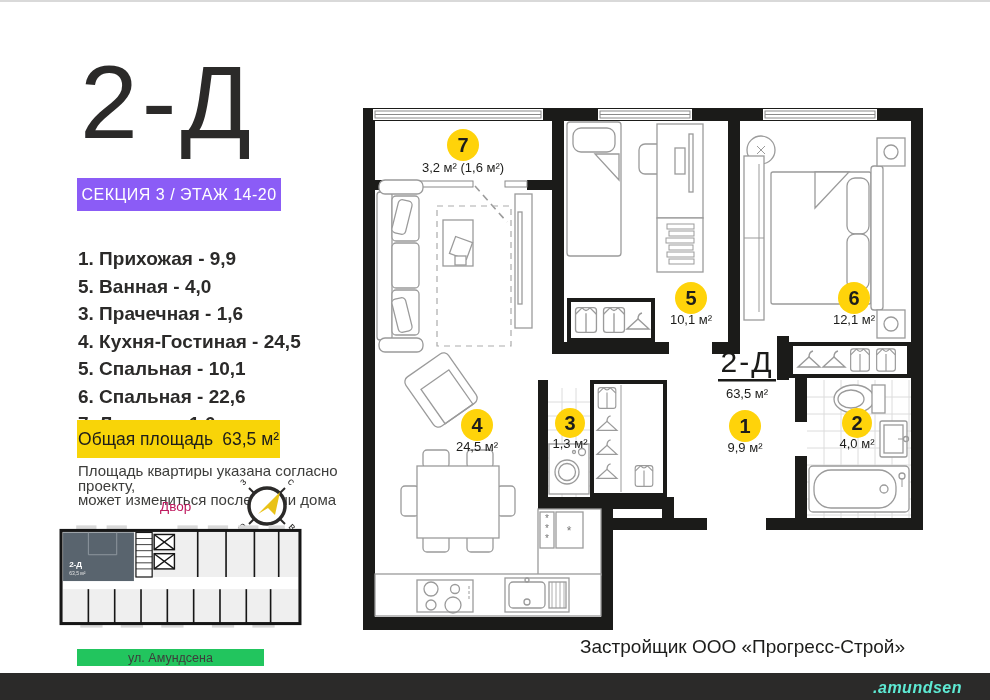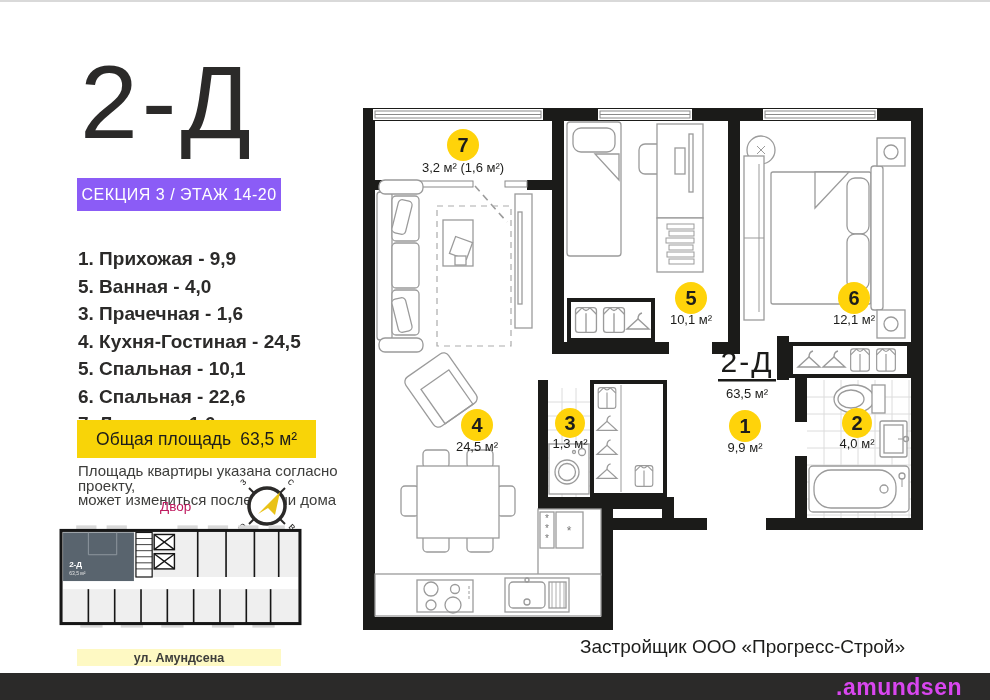--- a/index.html
+++ b/index.html
@@ -3,34 +3,34 @@
 <meta charset="utf-8">
 <style>
   html,body{margin:0;padding:0;background:#fff;}
   .page{position:relative;width:990px;height:700px;background:#fff;overflow:hidden;
         border-top:2px solid #d9d9d9;font-family:"Liberation Sans",sans-serif;color:#2b2a29;}
   .unit-title{position:absolute;left:80px;top:46px;font-size:104px;line-height:1.05;
         font-weight:400;letter-spacing:4px;color:#2b2a29;}
   .section-band{position:absolute;left:77px;top:176px;width:204px;height:33px;background:#8b5cf6;
         color:#fff;font-size:16px;letter-spacing:.5px;display:flex;align-items:center;justify-content:center;}
   .room-list{position:absolute;left:78px;top:243px;font-size:19px;line-height:27.5px;color:#2b2a29;font-weight:bold;}
-  .total-box{position:absolute;left:77px;top:418px;width:239px;height:38px;background:#F8D408;
+  .total-box{position:absolute;left:77px;top:418px;width:203px;height:38px;background:#F8D408;
         display:flex;align-items:center;justify-content:center;gap:9px;font-size:17.5px;color:#1d1d1b;}
   .disclaimer{position:absolute;left:78px;top:462px;width:260px;font-size:15px;font-weight:400;
         color:#3d3d3b;line-height:14.5px;}
   .yard{position:absolute;left:160px;top:497px;font-size:13.5px;font-weight:500;color:#be185d;}
   .compass{position:absolute;left:230px;top:466px;}
   .miniplan{position:absolute;left:58px;top:522px;}
-  .street-band{position:absolute;left:77px;top:647px;width:204px;height:17px;background:#fef9c3;
-        font-size:12.5px;font-weight:700;color:#3d3d3b;display:flex;align-items:center;justify-content:center;}
+  .street-band{position:absolute;left:77px;top:647px;width:187px;height:17px;background:#22c55e;
+        font-size:12.5px;font-weight:400;color:#3d3d3b;display:flex;align-items:center;justify-content:center;}
   .floorplan{position:absolute;left:357px;top:86px;}
   .developer{position:absolute;right:85px;top:634px;font-size:19px;color:#1d1d1b;z-index:5;}
   .footer-bar{position:absolute;left:0;bottom:0;width:990px;height:29px;background:#2B2A29;
         display:flex;align-items:center;justify-content:flex-end;padding-right:28px;box-sizing:border-box;z-index:6;}
-  .brand{color:#d946ef;font-size:23px;font-weight:700;letter-spacing:.5px;}
+  .brand{color:#5eead4;font-size:16px;font-weight:700;letter-spacing:.5px;font-style:italic;}
   svg{font-family:"Liberation Sans",sans-serif;}
   svg .w{fill:#1b1b19;}
   svg .fn{fill:none;stroke:#9b9b9b;stroke-width:1.3;}
   svg .fw{fill:#fff;stroke:#9b9b9b;stroke-width:1.3;}
   svg .tile{stroke:#dcdcdc;stroke-width:1;}
   svg .win{fill:#fff;stroke:#8a8a8a;stroke-width:1;}
   svg text.num{font-size:20px;font-weight:700;fill:#1d1d1b;text-anchor:middle;}
   svg text.area{font-size:13px;fill:#1d1d1b;text-anchor:middle;}
   svg .badge{fill:#FFD30A;}
 </style>

